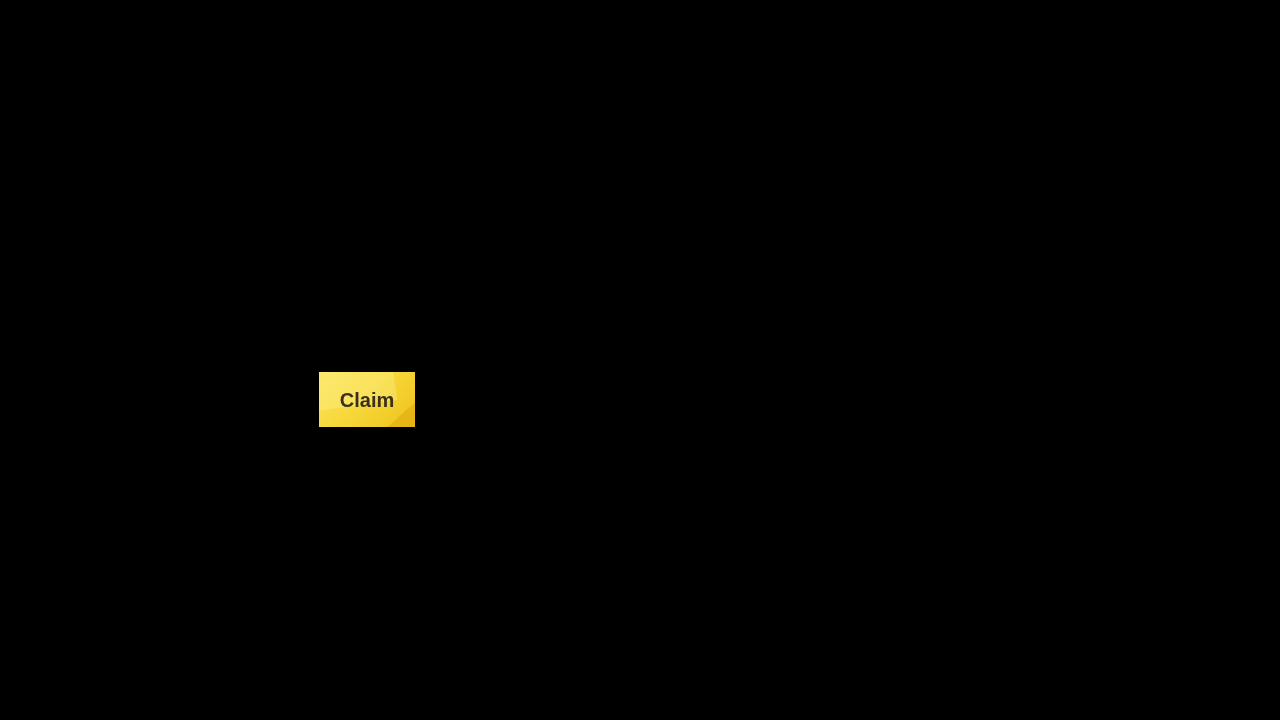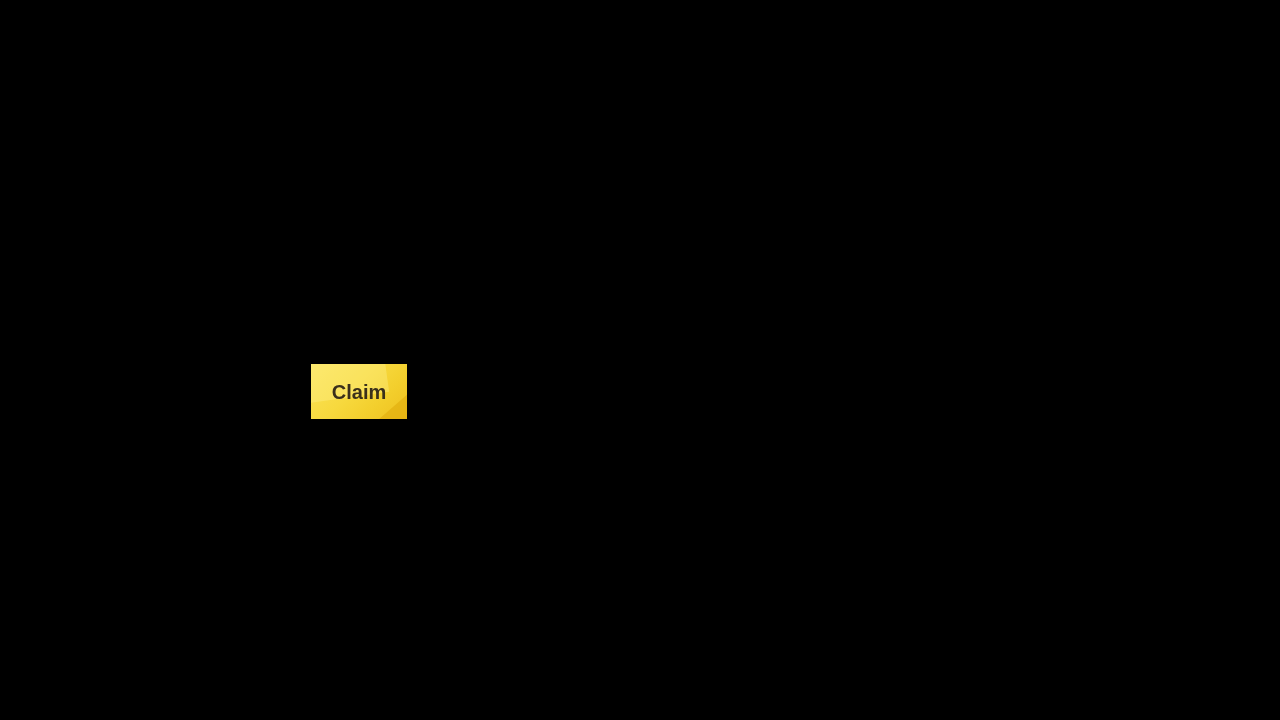--- a/index.html
+++ b/index.html
@@ -20,21 +20,21 @@
     height: 720px;
   }
   .claim-button {
     position: absolute;
     left: 307px;
     top: 360px;
     width: 96px;
     height: 55px;
     border: none;
     padding: 0;
-    margin: 4px;
+    margin: 12px;
     cursor: pointer;
     display: flex;
     align-items: center;
     justify-content: center;
     font-family: "Liberation Sans", sans-serif;
     font-weight: 700;
     font-size: 20px;
     line-height: 1;
     
     background:

